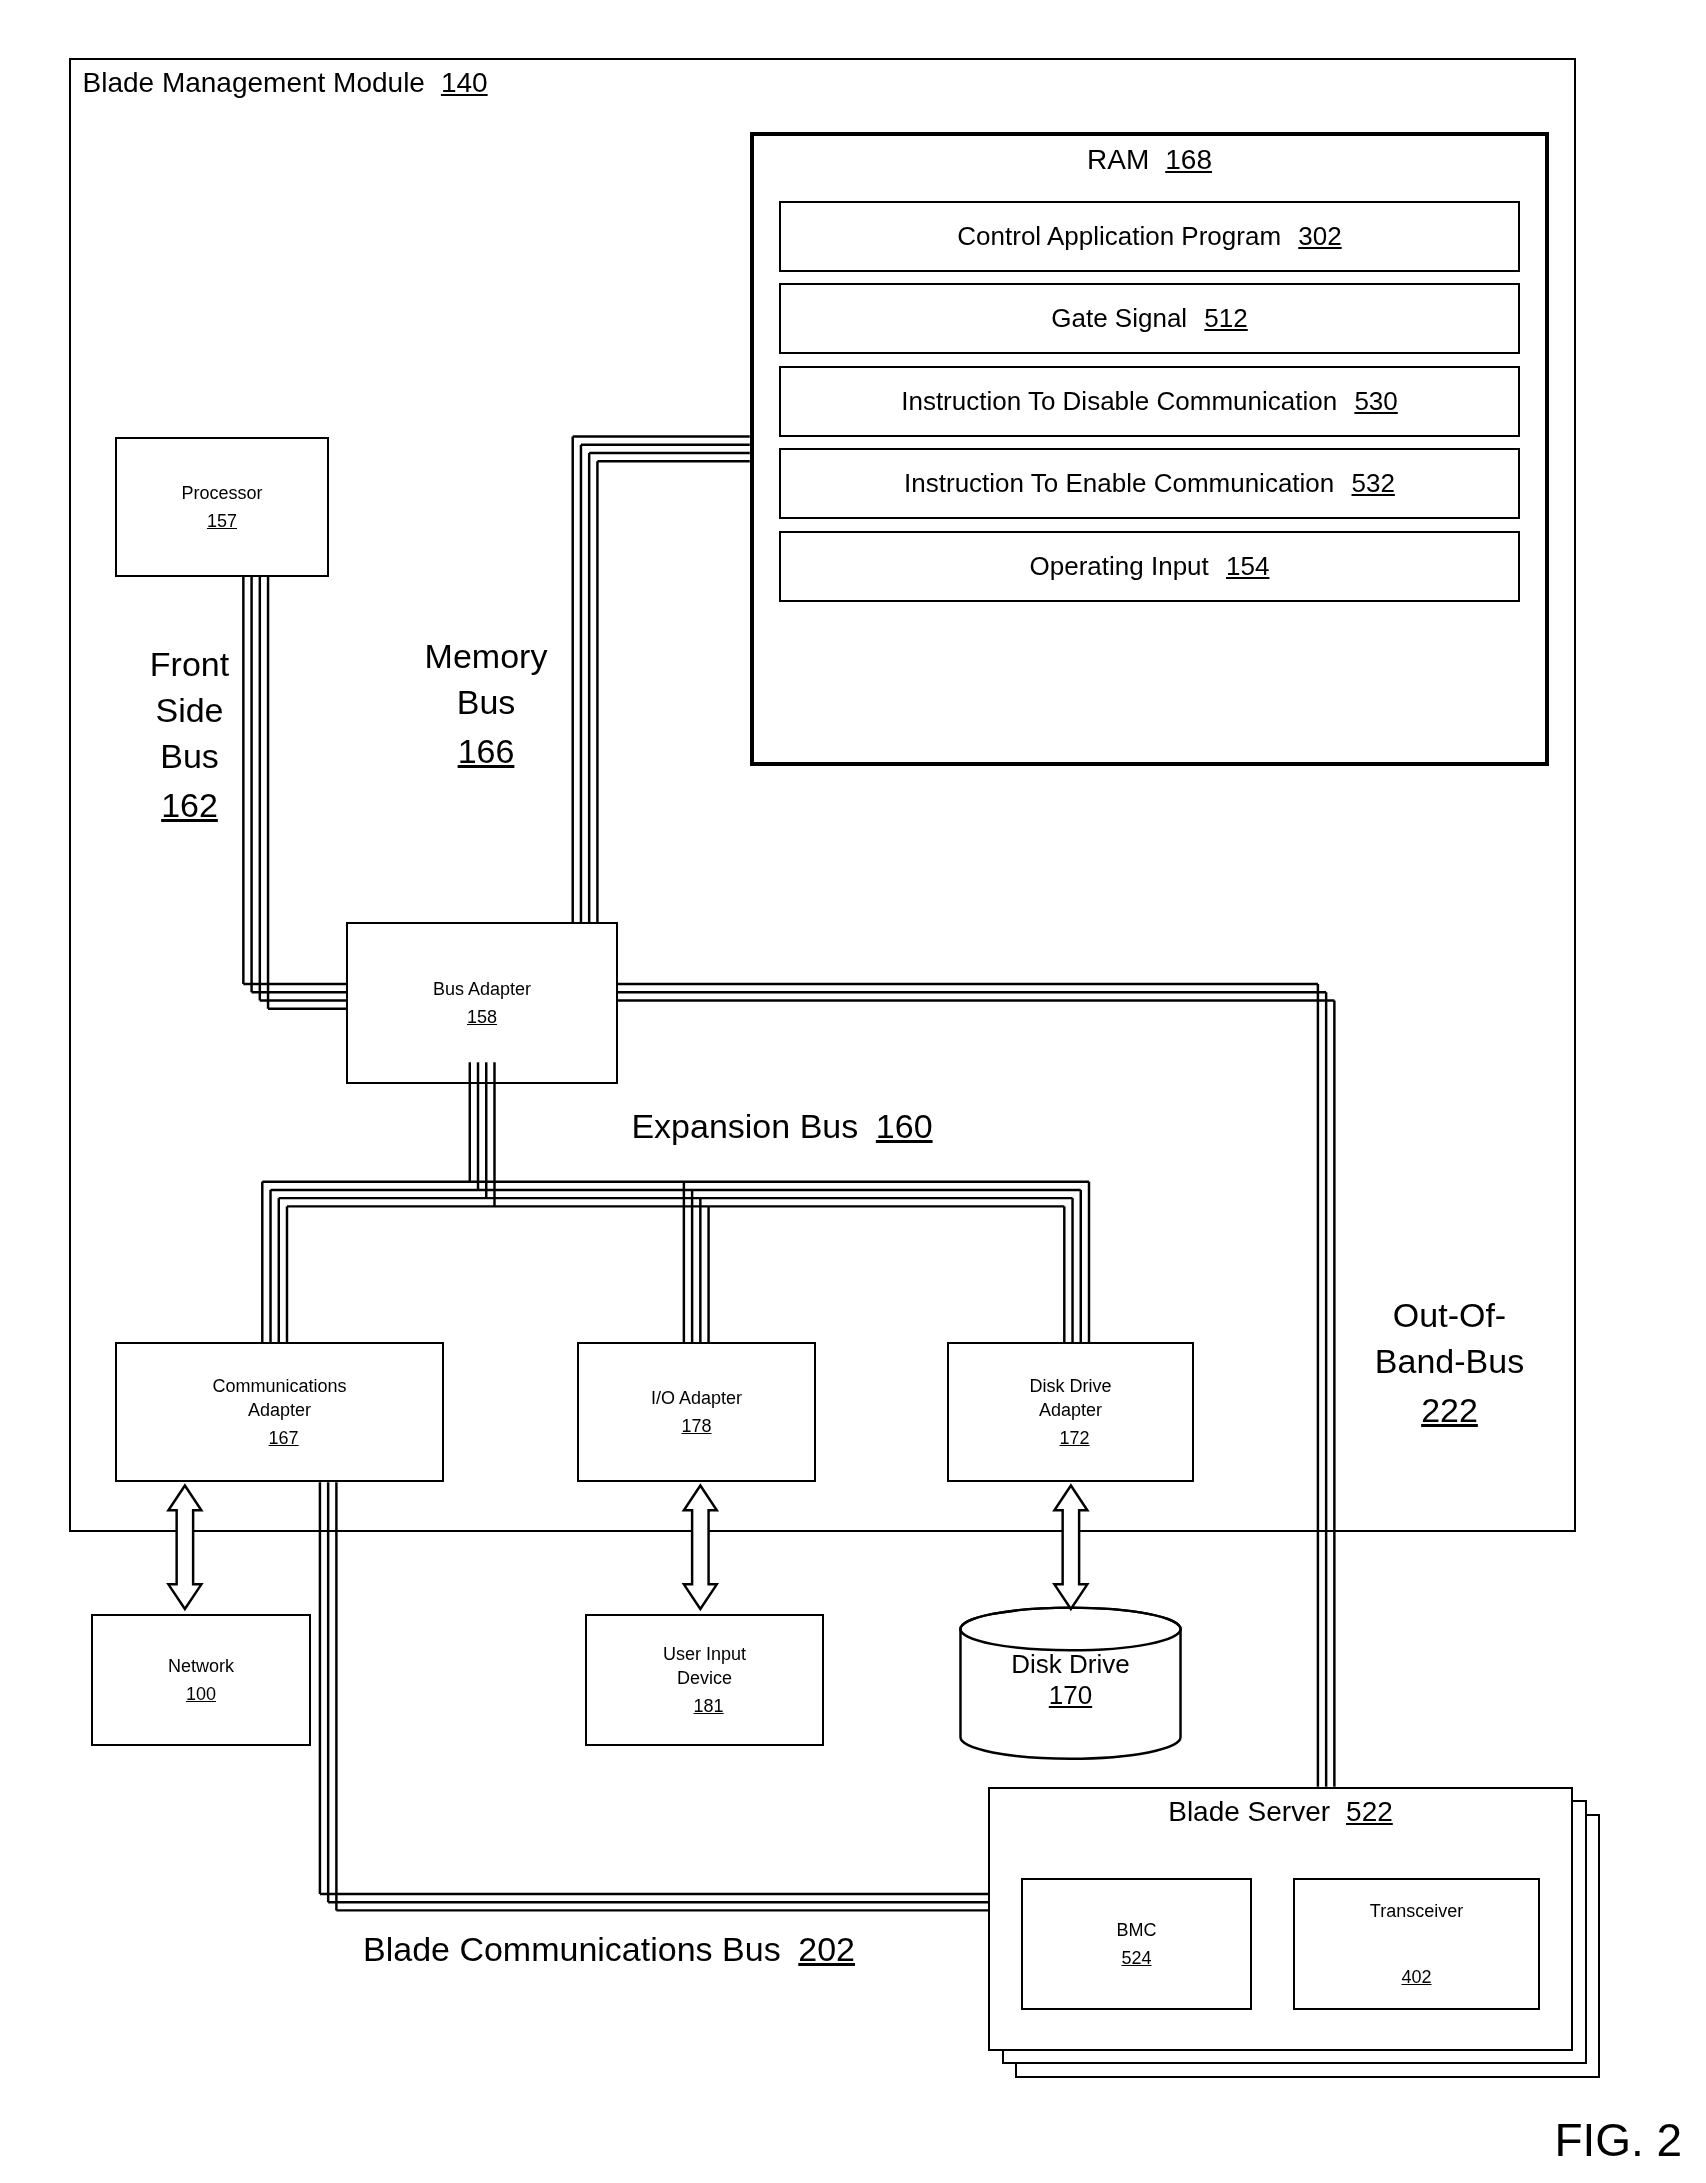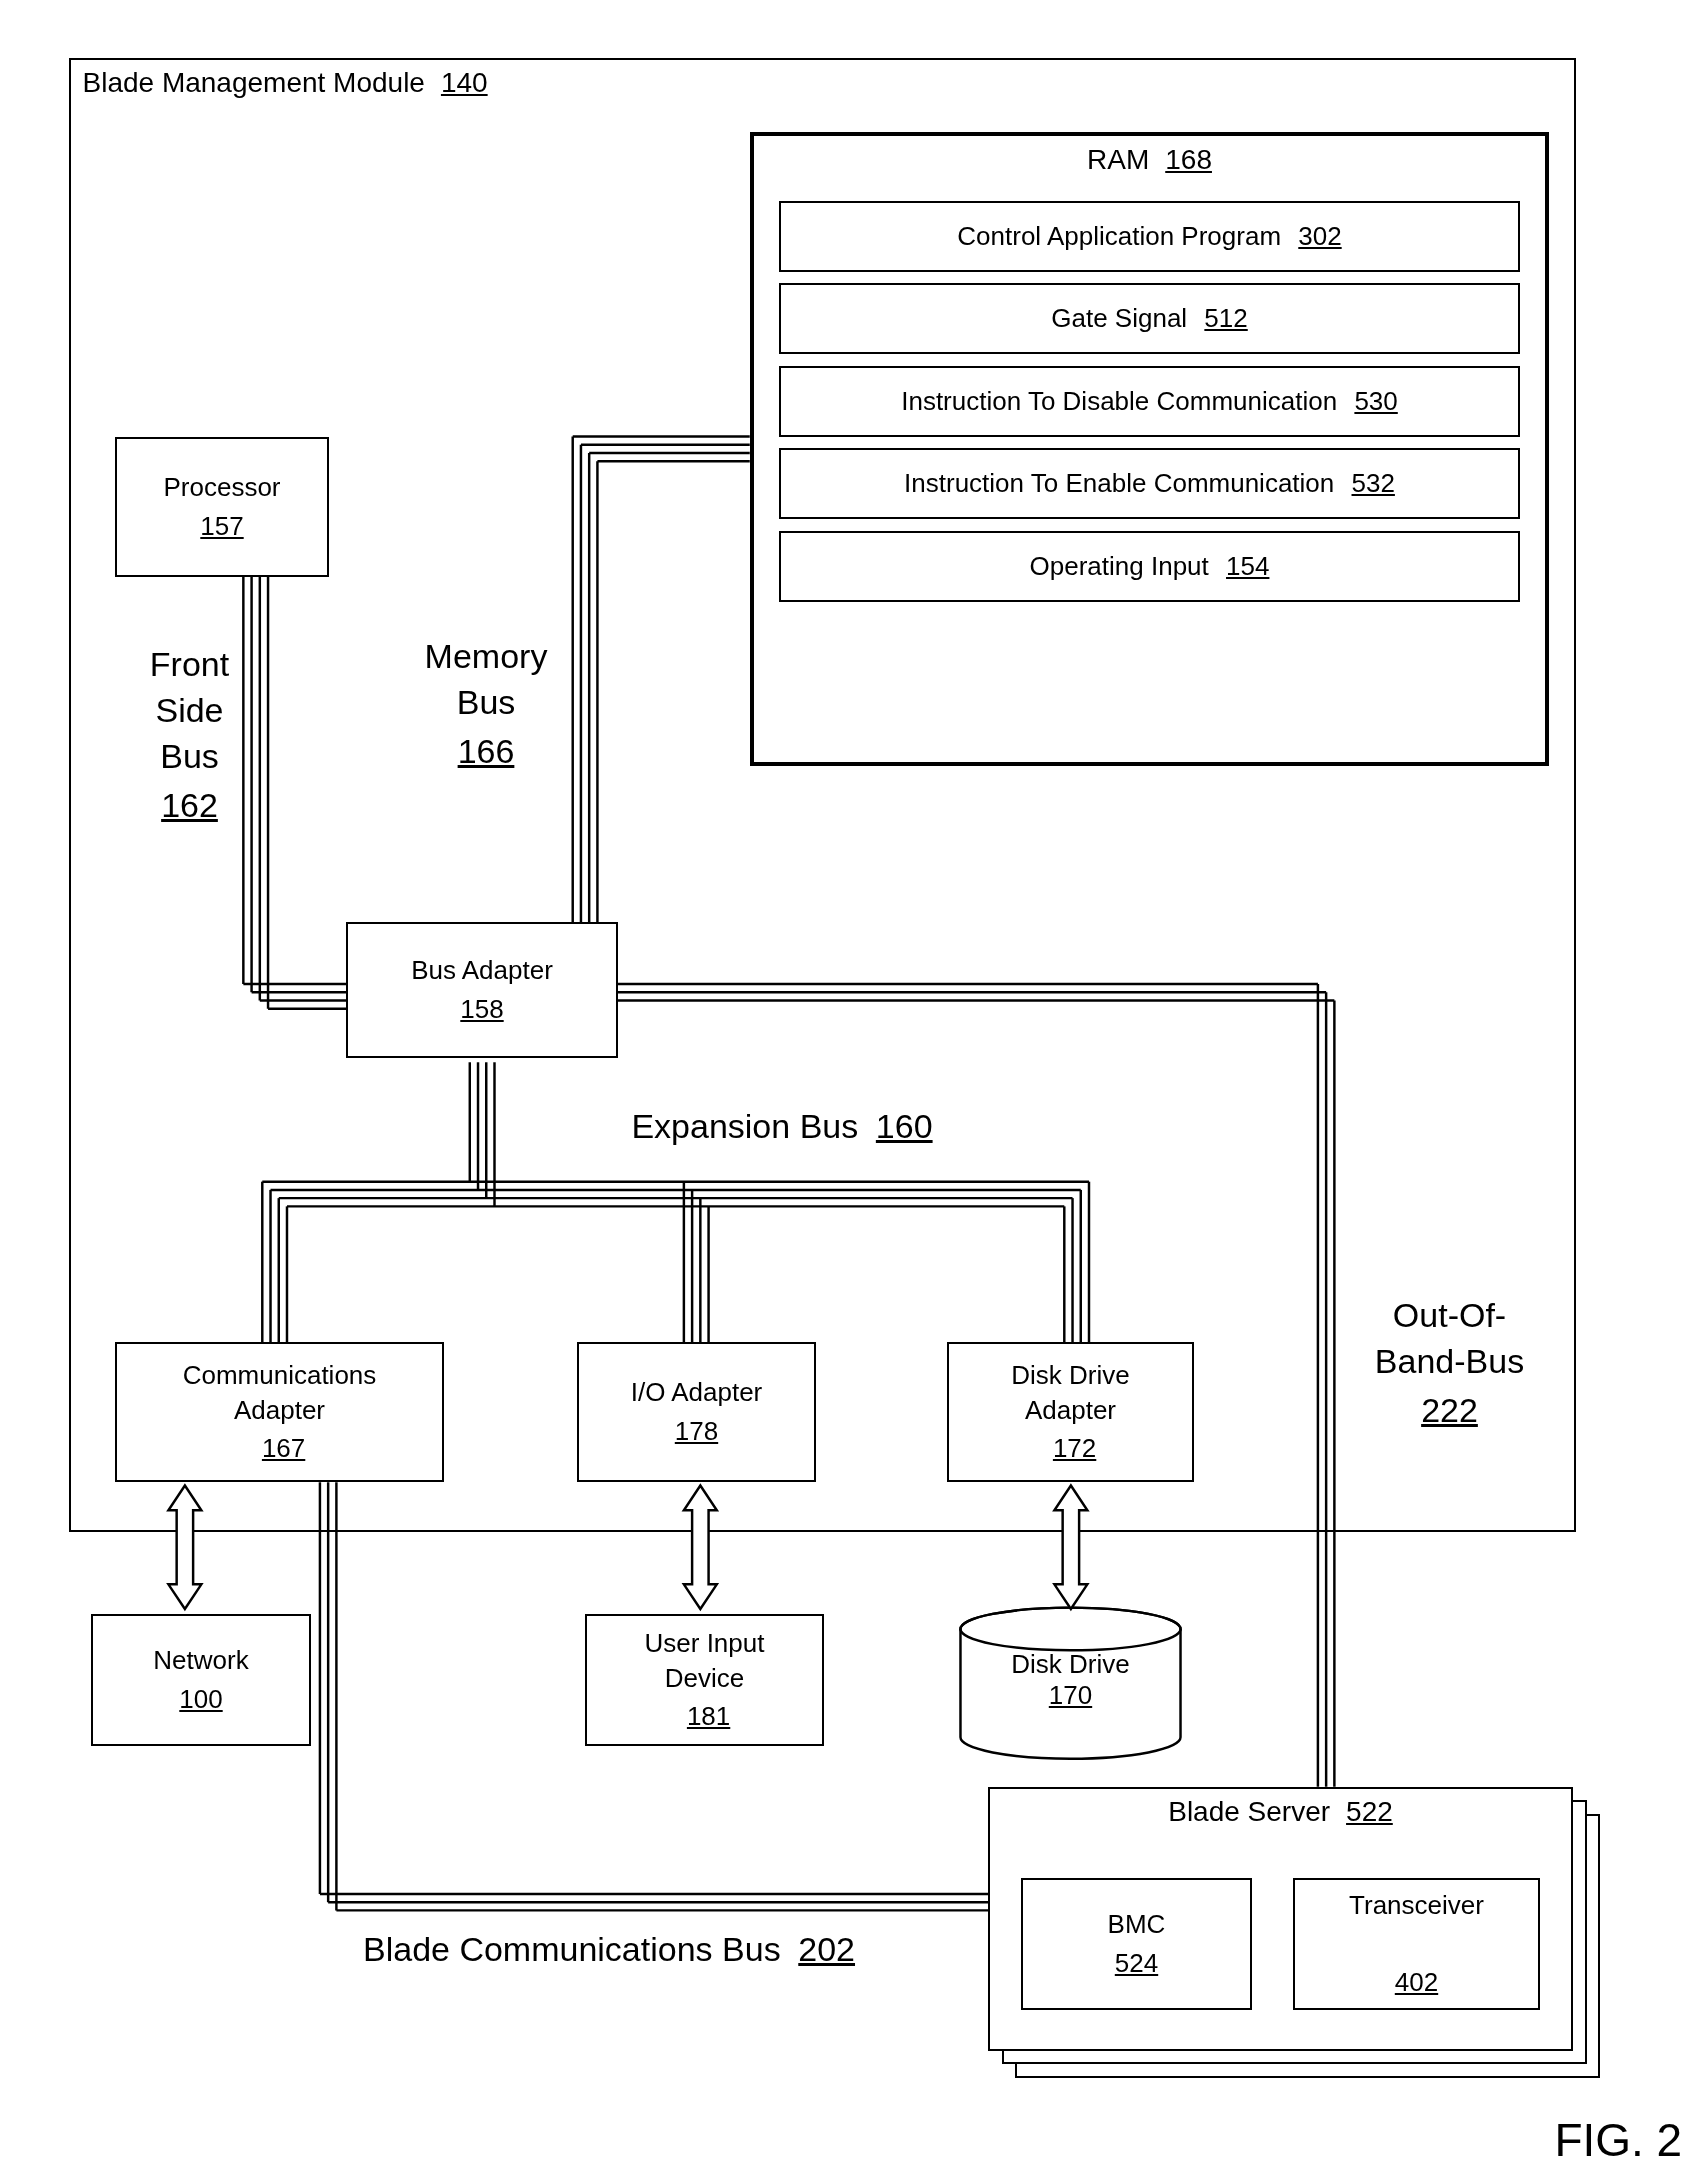--- a/index.html
+++ b/index.html
@@ -18,21 +18,21 @@
   }
   .box {
     position: absolute;
     border: 2.5px solid #000;
     background: #fff;
     text-align: center;
     display: flex;
     flex-direction: column;
     align-items: center;
     justify-content: center;
-    font-size: 26px;
+    font-size: 18px;
     line-height: 1.35;
   }
   .box-label { white-space: pre-line; }
   .refnum {
     text-decoration: underline;
     margin-top: 3.3px;
   }
   .outer {
     position: absolute;
     border: 2.5px solid #000;
@@ -134,21 +134,21 @@
       <span>Operating Input</span>
       <span class="refnum">154</span>
     </div>
   </div>
 
   <div class="box" style="left:82px; top:404px; width:214px; height:140px;">
     <span class="box-label">Processor</span>
     <span class="refnum">157</span>
   </div>
 
-  <div class="box" style="left:313px; top:889px; width:272px; height:136px;">
+  <div class="box" style="left:313px; top:889px; width:272px; height:162px;">
     <span class="box-label">Bus Adapter</span>
     <span class="refnum">158</span>
   </div>
 
   <div class="box" style="left:82px; top:1309px; width:329px; height:140px;">
     <span class="box-label">Communications
 Adapter</span>
     <span class="refnum" style="display:inline; margin-left:8.2px;">167</span>
   </div>
 

